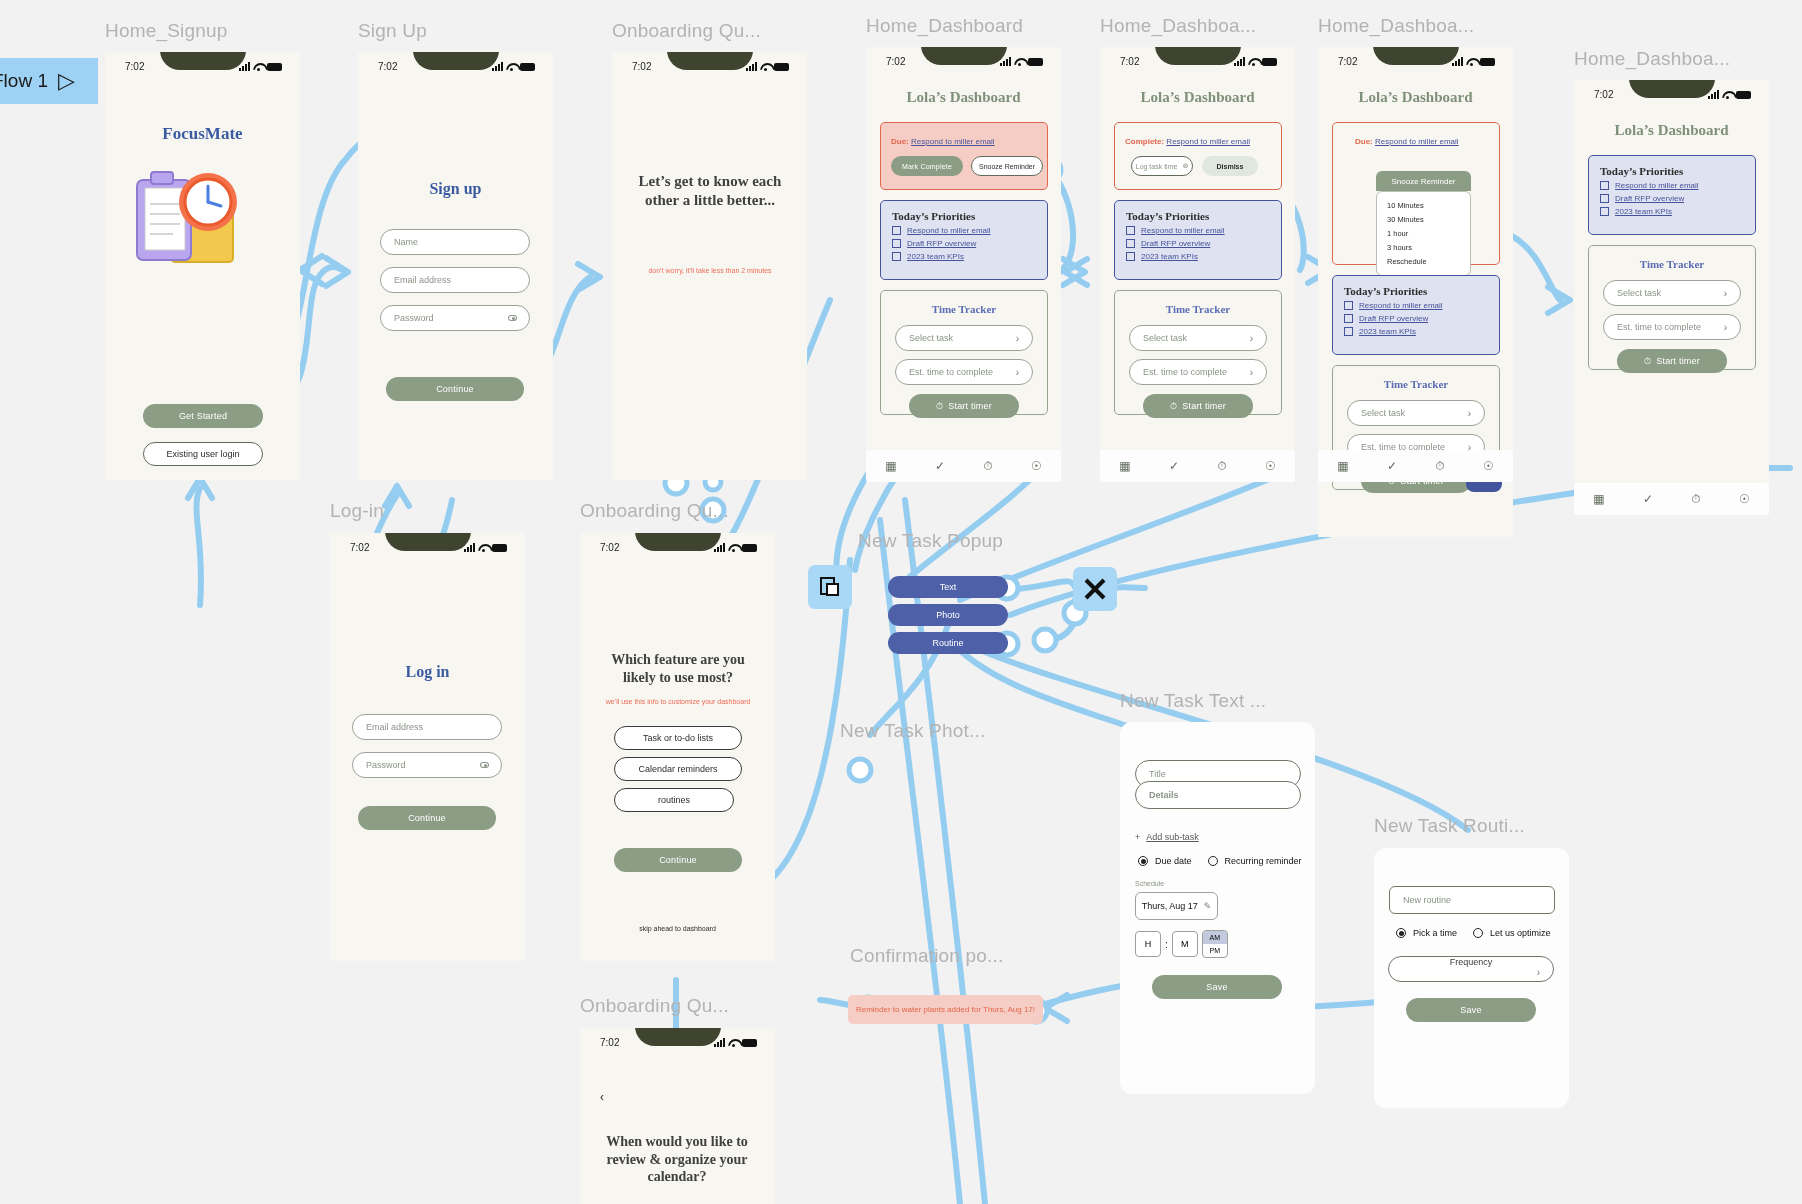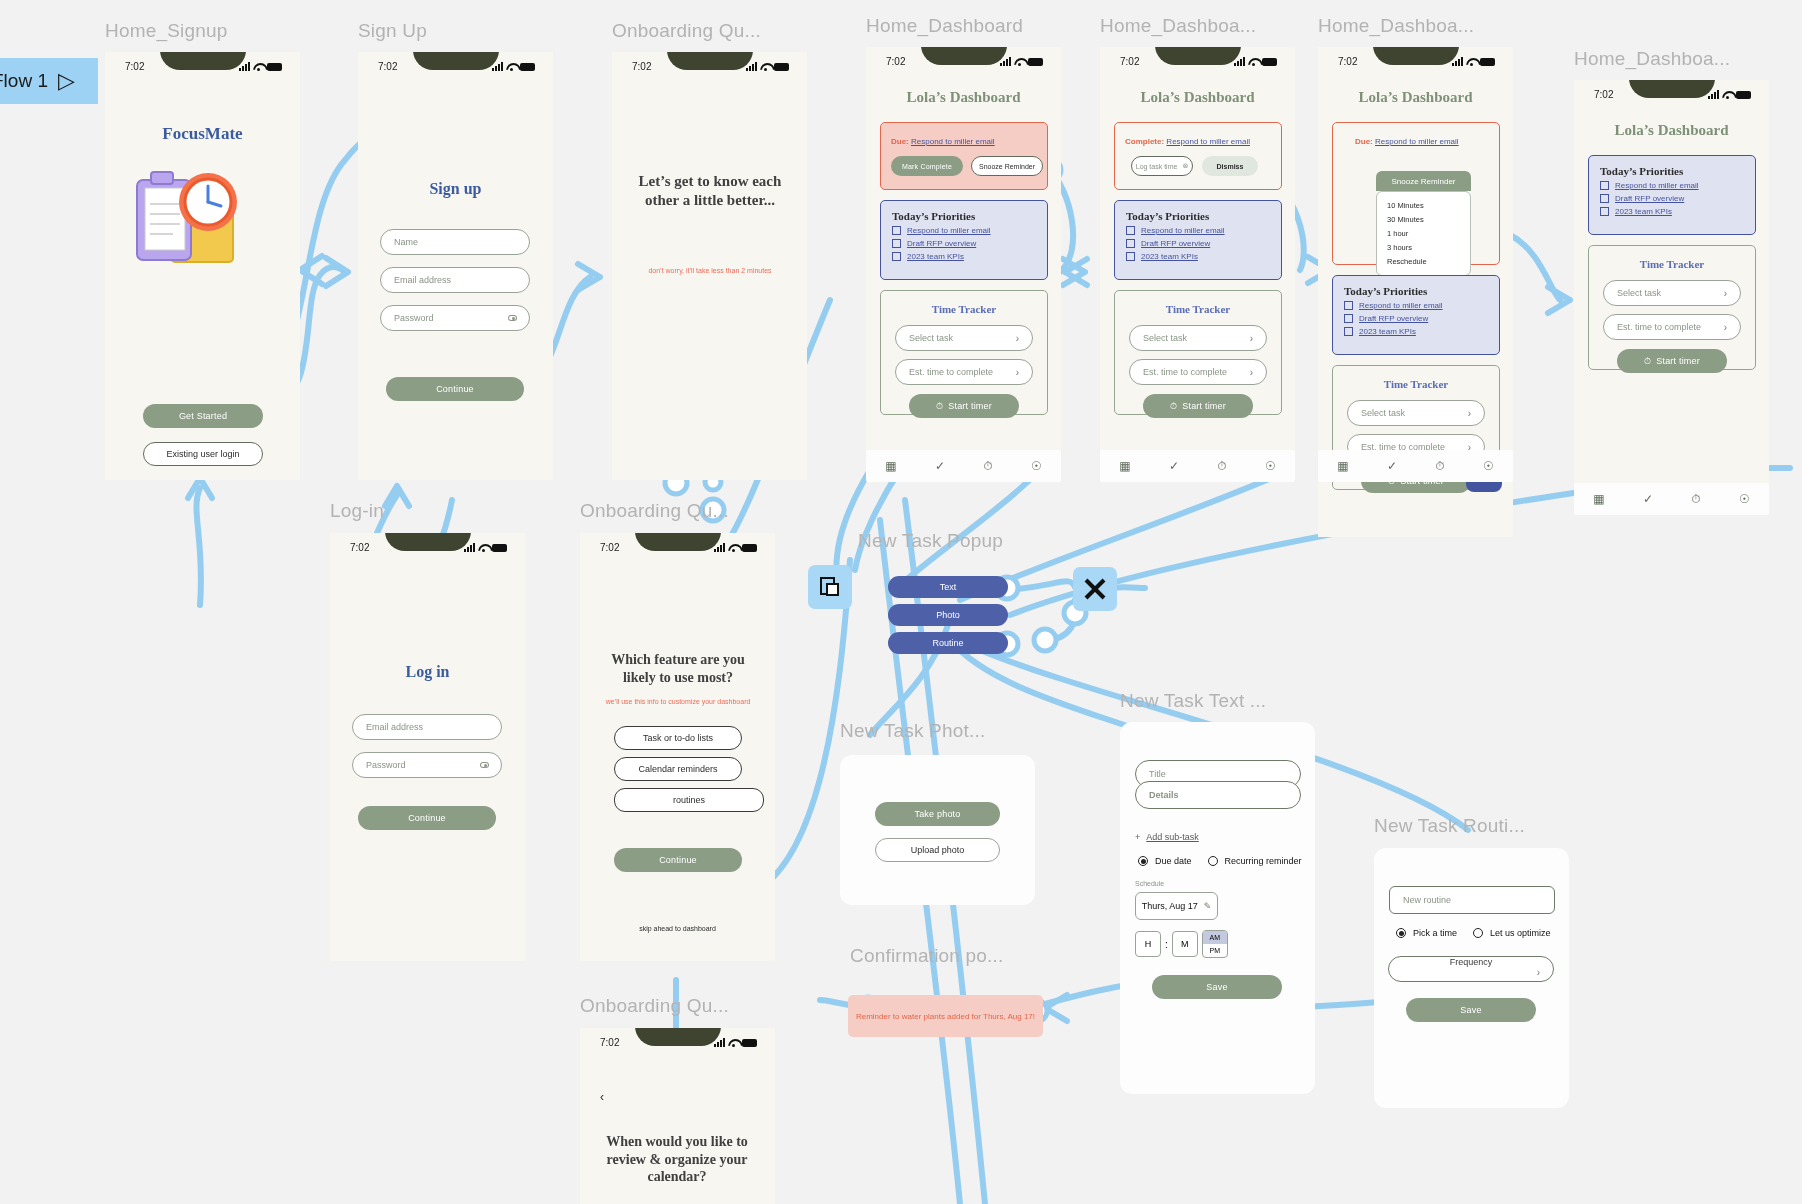--- a/index.html
+++ b/index.html
@@ -114,21 +114,21 @@
   .fab{ position:absolute; width:36px;height:30px;background:#4455a0;border-radius:8px;
         display:flex;align-items:center;justify-content:center;color:#fff;font-size:13px; }
   .snooze-menu{
     position:absolute; background:#fff; border:1px solid #b9bfb4; border-radius:6px;
     padding:7px 0 7px 10px; font-size:7.5px; color:#2b2b2b; line-height:1.85;
   }
   .snooze-head{ position:absolute; background:#8c9d86; color:#fff;
     border-radius:6px 6px 0 0; height:20px; display:flex; align-items:center;
     justify-content:center; font-size:8px; }
   .confirm-toast{
-    position:absolute; background:#f6cdc4; border-radius:5px; height:42px;
+    position:absolute; background:#f6cdc4; border-radius:5px; height:29px;
     display:flex; align-items:center; justify-content:center;
     font-size:8px; color:#e2664a;
   }
   .radio{ width:10px;height:10px;border:1.5px solid #222;border-radius:50%;
     display:inline-flex;align-items:center;justify-content:center; flex:none;}
   .radio.on:after{ content:""; width:5px;height:5px;background:#222;border-radius:50%; }
   .ampm{ border:1px solid #9aa398; border-radius:4px; width:26px; overflow:hidden;
          font-size:7px; text-align:center; }
   .ampm .am{ background:#c3cadf; padding:3px 0; }
   .ampm .pm{ padding:3px 0; }
@@ -650,21 +650,21 @@
             <i></i>
           </span>
         <span class="wifi"></span>
         <span class="batt"></span>
       </div>
     </div>
     <div class="h-q" style="position:absolute; left:16px; top:118px; width:164px; font-size:14px;">Which feature are you likely to use most?</div>
     <div class="sub-red" style="position:absolute; left:10px; top:165px; width:176px;">we’ll use this info to customize your dashboard</div>
     <div class="btn-outline" style="position:absolute; left:34px; top:193px; width:128px; border-color:#3a3a3a;">Task or to-do lists</div>
     <div class="btn-outline" style="position:absolute; left:34px; top:224px; width:128px; border-color:#3a3a3a;">Calendar reminders</div>
-    <div class="btn-outline" style="position:absolute; left:34px; top:255px; width:150px; border-color:#3a3a3a;border-radius:11px;">routines</div>
+    <div class="btn-outline" style="position:absolute; left:34px; top:255px; width:120px; border-color:#3a3a3a;">routines</div>
     <div class="btn-green" style="position:absolute; left:34px; top:315px; width:128px;">Continue</div>
     <div style="position:absolute; left:0; top:392px; width:100%; text-align:center; font-size:7px; color:#2b2b2b;">skip ahead to dashboard</div>
   </div>
 
   <div class="frame-title" style="left:858px; top:530px;">New Task Popup</div>
   <div class="icon-sq" style="left:808px; top:565px;">
     <svg width="22" height="22" viewBox="0 0 22 22">
         <rect x="2" y="2" width="13" height="16" fill="none" stroke="#111" stroke-width="2"></rect>
         <rect x="8" y="8" width="11" height="11" fill="#fff" stroke="#111" stroke-width="2"></rect>
       </svg>
@@ -675,24 +675,20 @@
         <line x1="21" y1="3" x2="3" y2="21" stroke="#111" stroke-width="4"></line>
       </svg>
   </div>
   <div style="position:absolute; left:888px; top:576px; width:120px;">
     <div class="blue-pill">Text</div>
     <div class="blue-pill" style="margin-top:6px;text-align:right;">Photo</div>
     <div class="blue-pill" style="margin-top:6px;">Routine</div>
   </div>
 
   <div class="frame-title" style="left:840px; top:720px;">New Task Phot...</div>
-  <div class="phone white" style="left:840px; top:755px; width:195px; height:150px;">
-    <div class="btn-green" style="position:absolute; left:35px; top:47px; width:125px; height:24px;">Take photo</div>
-    <div class="btn-outline" style="position:absolute; left:35px; top:83px; width:125px; height:24px; border-color:#9aa398;">Upload photo</div>
-  </div>
 
   <div class="frame-title" style="left:1120px; top:690px;">New Task Text ...</div>
   <div class="phone white" style="left:1120px; top:722px; width:195px; height:372px;">
     <div class="inp" style="position:absolute; left:15px; top:38px; width:166px; height:28px; border-radius:16px; border-color:#6d7a68;">
       <span>Title</span>
     </div>
     <div class="inp" style="position:absolute; left:15px; top:59px; width:166px; height:28px; border-radius:16px; border-color:#6d7a68;font-weight:bold;">
       <span>Details</span>
     </div>
     <div style="position:absolute; left:15px; top:110px; display:flex; align-items:center; gap:6px; font-size:9px; color:#5a5a5a;">

